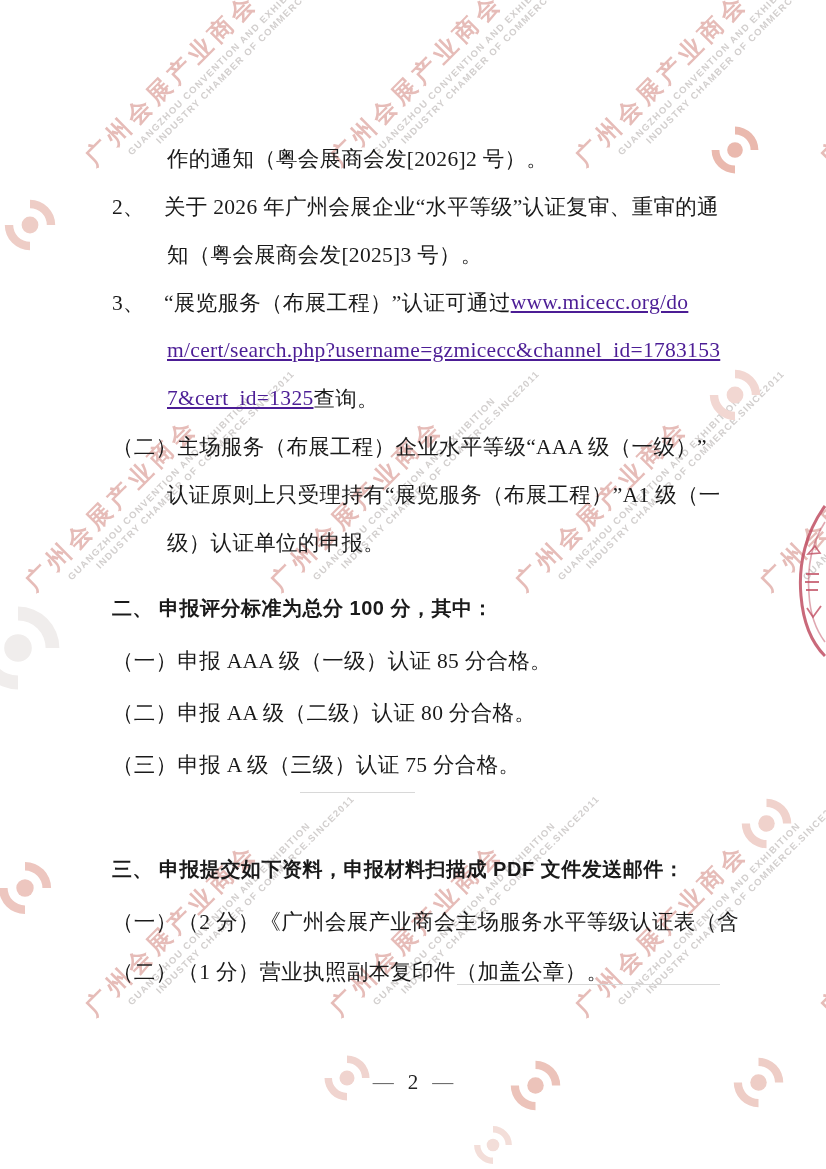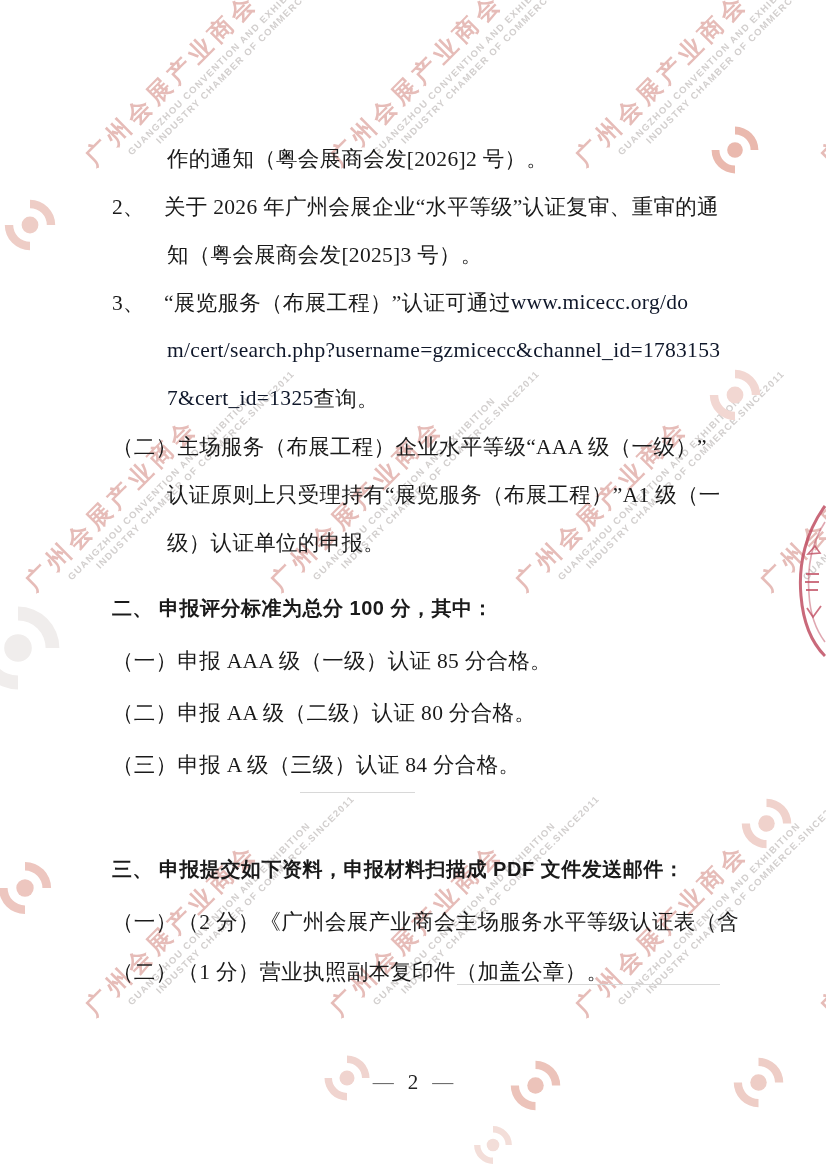--- a/index.html
+++ b/index.html
@@ -44,21 +44,21 @@
   .indent2{padding-left:83px;}
   .marker{display:inline-block;width:52px;flex:0 0 52px;}
   .heading{
     font-family:"Liberation Sans","DejaVu Sans",sans-serif;
     font-weight:bold;font-size:20px;letter-spacing:0.5px;
     height:52px;display:flex;align-items:center;white-space:nowrap;
   }
   .gap-sec2{margin-top:16px;}
   .gap-sec3{margin-top:52px;text-align:center;}
   .heading-sec3{height:54px;}
-  .link{color:#0f172a;cursor:pointer;}
+  .link{color:#4c1d95;text-decoration:underline;cursor:pointer;}
   
   .footer{
     position:absolute;left:0;top:1070px;width:100%;z-index:3;
     text-align:center;font-size:21px;
   }
   .footer .dash{color:#666;margin:0 14px;}
   .footer .num{color:#222;}
 </style>
 </head>
 <body>
@@ -244,21 +244,21 @@
     <div class="heading gap-sec2">
       <span>二、 申报评分标准为总分 100 分，其中：</span>
     </div>
     <div class="line line52">
       <span>（一）申报 AAA 级（一级）认证 85 分合格。</span>
     </div>
     <div class="line line52">
       <span>（二）申报 AA 级（二级）认证 80 分合格。</span>
     </div>
     <div class="line line52">
-      <span>（三）申报 A 级（三级）认证 84 分合格。</span>
+      <span>（三）申报 A 级（三级）认证 75 分合格。</span>
     </div>
 
     <div class="heading heading-sec3 gap-sec3">
       <span>三、 申报提交如下资料，申报材料扫描成 PDF 文件发送邮件：</span>
     </div>
     <div class="line line50">
       <span>（一）（2 分）《广州会展产业商会主场服务水平等级认证表（含</span>
     </div>
     <div class="line line50">
       <span>（二）（1 分）营业执照副本复印件（加盖公章）。</span>

